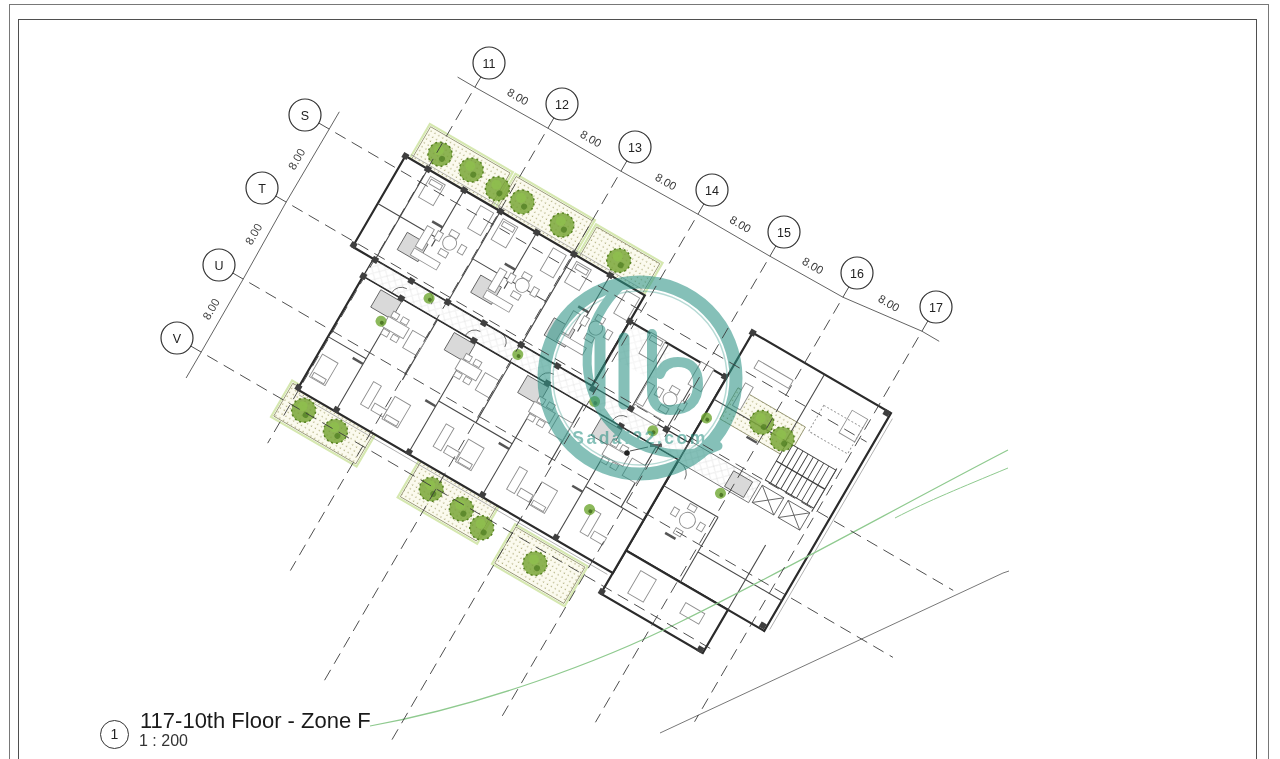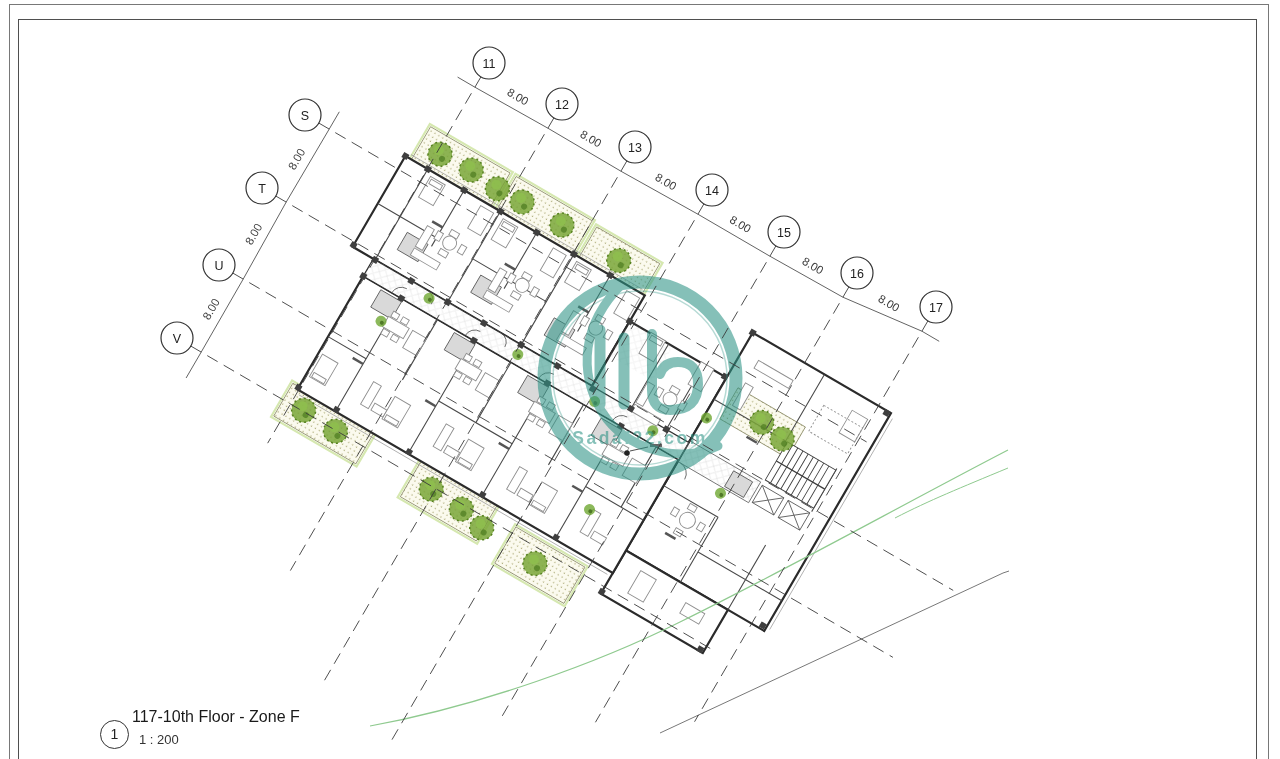--- a/index.html
+++ b/index.html
@@ -12,22 +12,22 @@
   #plan{position:absolute;left:0;top:0;}
   svg text{font-family:"Liberation Sans",sans-serif;}
   .dim{font-size:11.5px;fill:#3a3a3a;}
   .bub{font-size:12.5px;fill:#222;text-anchor:middle;}
   .wmtext{font-size:17.5px;font-weight:bold;letter-spacing:2.5px;
           fill:#2E9486;text-anchor:middle;}
   .tblock{position:absolute;left:100px;top:714px;}
   .tcirc{position:absolute;left:0;top:6px;width:29px;height:29px;border:1.3px solid #333;
          border-radius:50%;box-sizing:border-box;text-align:center;line-height:26px;
          font-size:14px;color:#222;}
-  .ttitle{position:absolute;left:32px;top:-6px;font-size:16px;color:#1a1a1a;white-space:nowrap;}
-  .tscale{position:absolute;left:39px;top:18px;font-size:13px;color:#333;white-space:nowrap;}
+  .ttitle{position:absolute;left:40px;top:-6px;font-size:22px;color:#1a1a1a;white-space:nowrap;}
+  .tscale{position:absolute;left:39px;top:18px;font-size:16px;color:#333;white-space:nowrap;}
 </style>
 </head>
 <body>
 
 <div class="frame-outer"></div>
 <div class="frame-inner"></div>
 
 <svg id="plan" width="1280" height="759" viewBox="0 0 1280 759">
   <defs>
     <pattern id="dots" width="4.5" height="4.5" patternUnits="userSpaceOnUse">

